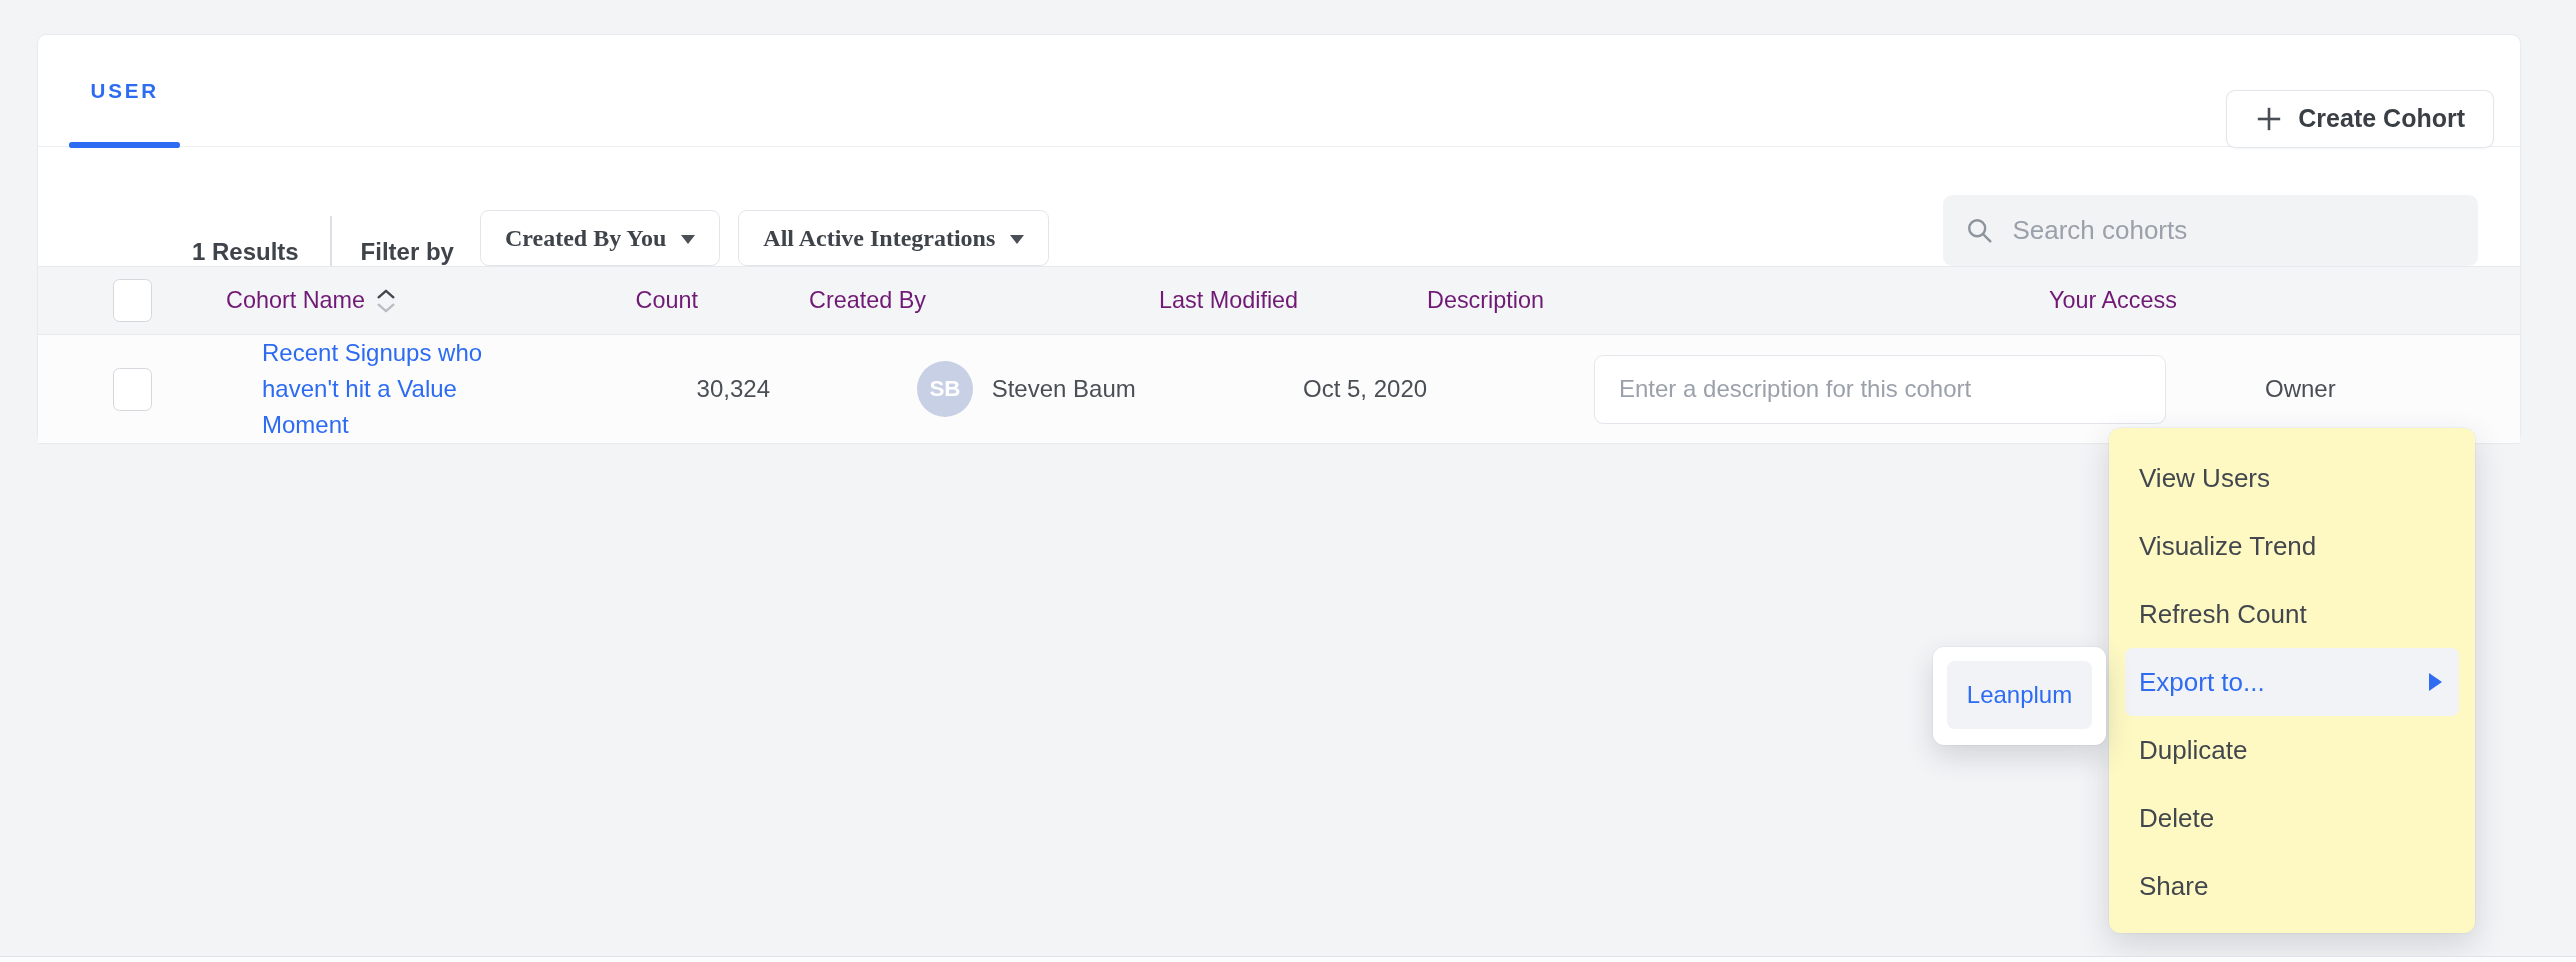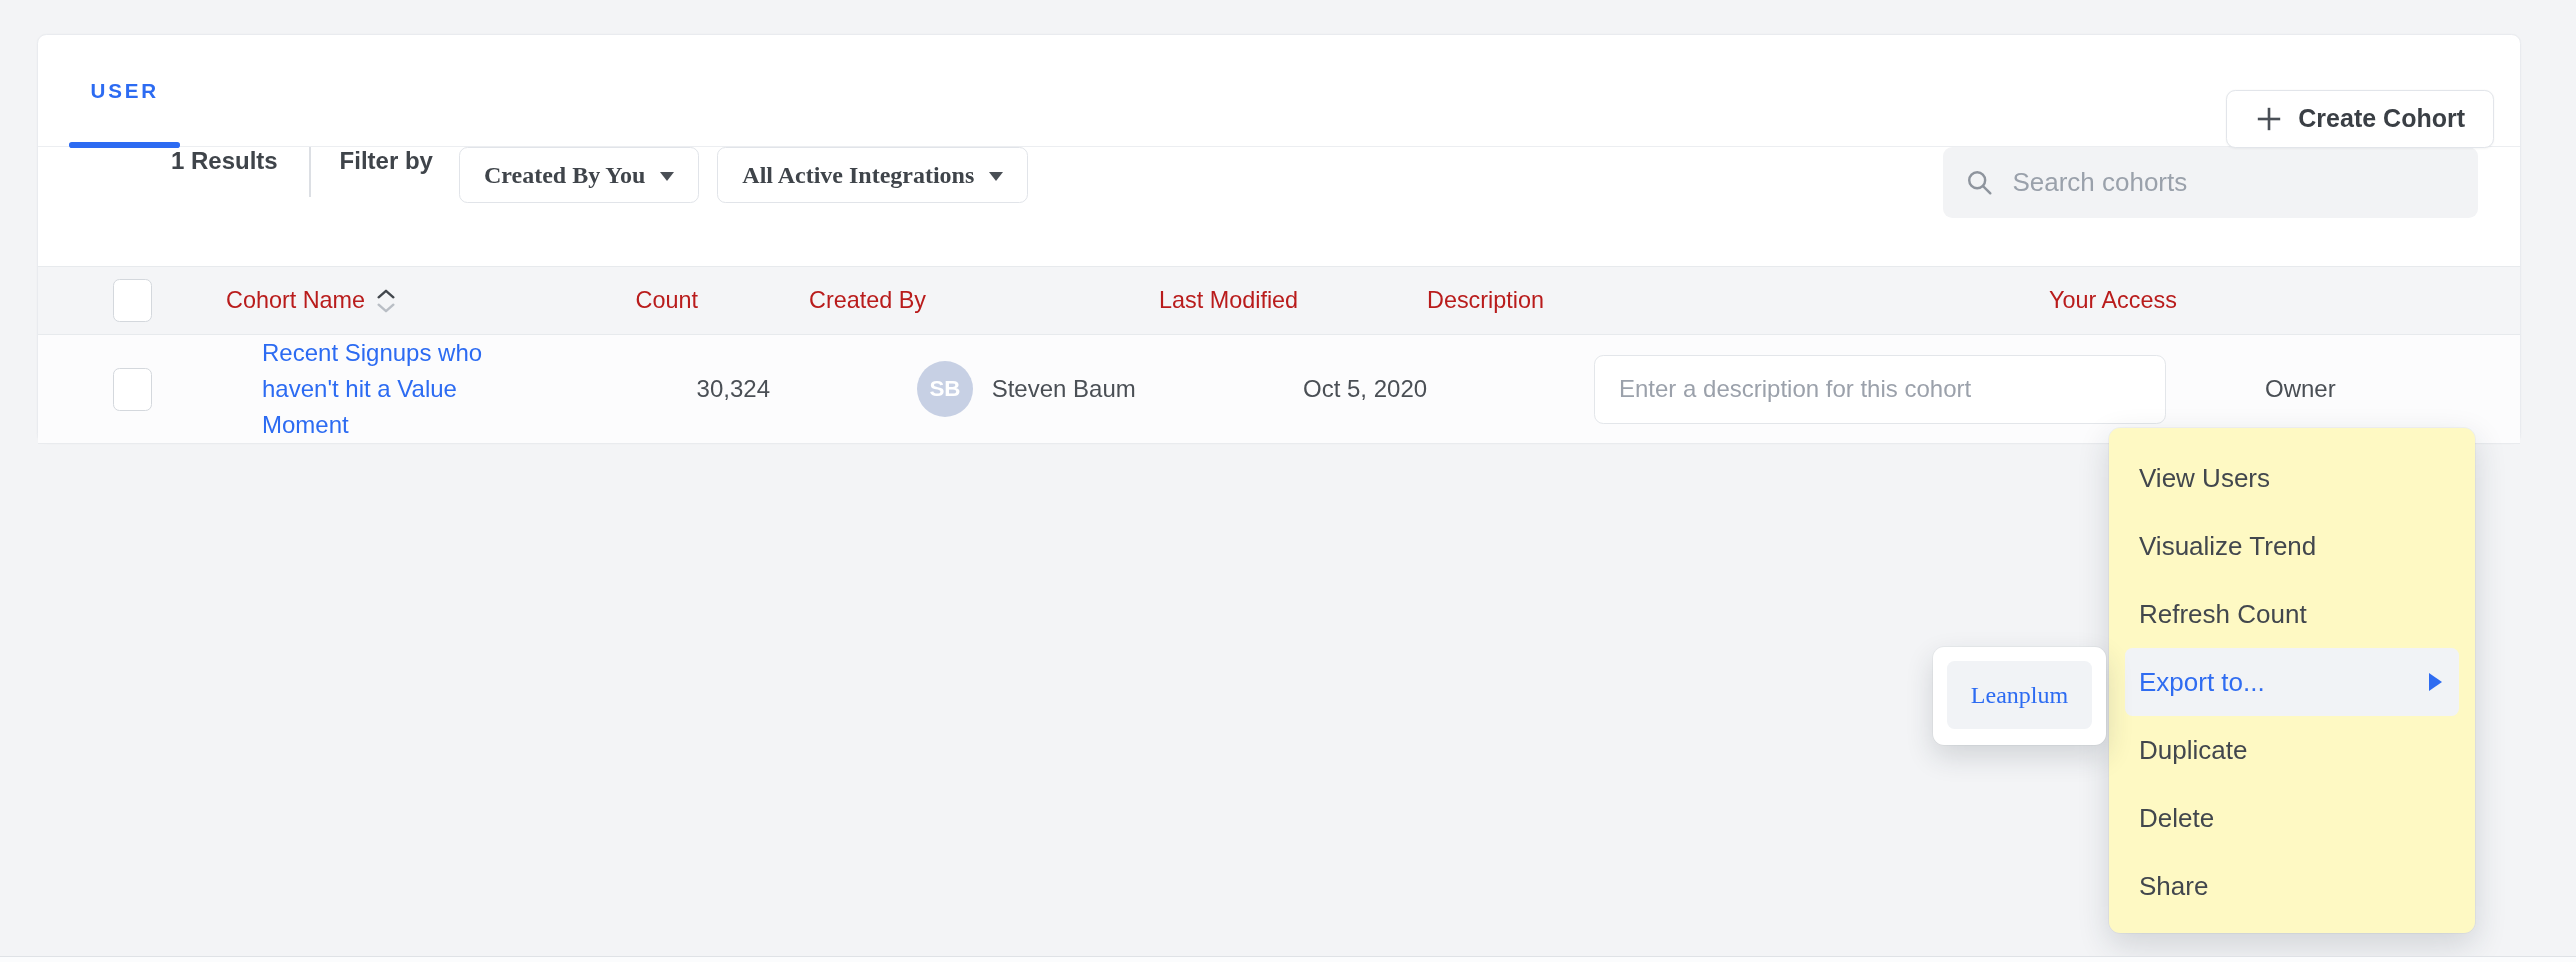--- a/index.html
+++ b/index.html
@@ -24,21 +24,21 @@
   .tab::after { content:""; position:absolute; left:0; right:0; bottom:-1.9px; height:5.6px; background:#2c6bf2; border-radius:2.8px; }
   .create-btn {
     position:absolute; right:26px; top:50%; transform:translateY(-50%);
     height:58px; padding:0 28px; display:flex; align-items:center; gap:15px;
     background:#fff; border:1.9px solid #e2e5ea; border-radius:9.3px; cursor:pointer;
     font-family:inherit; font-size:25px; font-weight:600; color:#3a3f45;
     box-shadow:0 0.9px 1.9px rgba(40,50,60,.05);
     margin-top:28px;
   }
   
-  .filterbar { height:119px; display:flex; align-items:flex-start; padding:0 42px 0 133px; }
+  .filterbar { height:119px; display:flex; align-items:flex-end; padding:0 42px 0 133px;margin-left:21px; }
   .results { font-size:24px; font-weight:600; color:#3f444a; }
   .vdiv { width:1.9px; height:50px; background:#dcdfe4; margin:0 29px 0 31px; }
   .filterby { font-size:24px; font-weight:600; color:#3f444a; margin-right:26px; }
   .drop-btn {
     height:56px; padding:0 24px; display:flex; align-items:center; gap:15px;
     background:#fff; border:1.9px solid #e1e4e9; border-radius:8.4px; cursor:pointer;
     font-family:Liberation Serif, serif; font-size:24px; font-weight:600; color:#3f444a;
   }
   .drop-btn + .drop-btn { margin-left:18px; }
   .caret-down { width:0; height:0; border-left:7.5px solid transparent; border-right:7.5px solid transparent; border-top:9.3px solid #4a4f55; margin-top:2.8px; }
@@ -49,21 +49,21 @@
   .search input {
     border:none; outline:none; background:transparent; flex:1;
     font-family:inherit; font-size:26px; color:#1d4ed8;
   }
   .search input::placeholder { color:#9aa1ab; }
   
   .grid { display:grid; grid-template-columns:188px 336px 136px 461px 255px 635px 290px 1fr; }
   .thead {
     height:69px; background:#f4f5f7; border-top:0.9px solid #e7eaed; border-bottom:0.9px solid #e7eaed;
   }
-  .thead .cell { display:flex; align-items:center; font-size:23.4px; font-weight:500; color:#b91c1c; }
+  .thead .cell { display:flex; align-items:center; font-size:23.4px; font-weight:500; color:#701a75; }
   .cell-check { padding-left:75px; display:flex; align-items:center; }
   .cell-count { justify-content:flex-end; }
   .cell-createdby { padding-left:111px; }
   .cell-desc-h { padding-left:13px; }
   .checkbox {
     width:39px; height:43px; background:#fff; border:1.9px solid #d4d8dd; border-radius:6.5px; cursor:pointer;
   }
   .sort-icon { margin-left:9.3px; display:flex; }
   .trow { height:109px; background:#fcfcfd; border-bottom:0.9px solid #e9ebee;gap:36px; }
   .trow .cell { display:flex; align-items:center; font-size:24px; color:#4a4f55; }
@@ -97,21 +97,20 @@
   .menu-item.active {
     margin:0 16px; padding-left:14px; padding-right:17px;
     background:#f1f3f6; border-radius:7.5px; color:#2f6cf1;
   }
   .arrow-right { margin-left:auto; width:0; height:0; border-top:9.3px solid transparent; border-bottom:9.3px solid transparent; border-left:13px solid #2f6cf1; }
   
   .submenu {
     position:absolute; left:1933px; top:647px; width:173px; height:98px;
     background:#fff; border-radius:11.2px; padding:14px;
     box-shadow:0 0 0 0.9px rgba(33,43,54,.04), 0 11.2px 28px rgba(33,43,54,.16);
-    font-family:Liberation Serif, serif;
   }
   .submenu-item {
     height:68px; background:#f1f3f6; border-radius:7.5px;
     display:flex; align-items:center; justify-content:center;
     font-size:24px; color:#2c6bf2; cursor:pointer;
   }
   .page-bottom { position:absolute; left:0; bottom:0; width:100%; height:7.5px; background:#fbfcfd; border-top:0.9px solid #dfe2e6; }
 </style>
 </head>
 <body>

